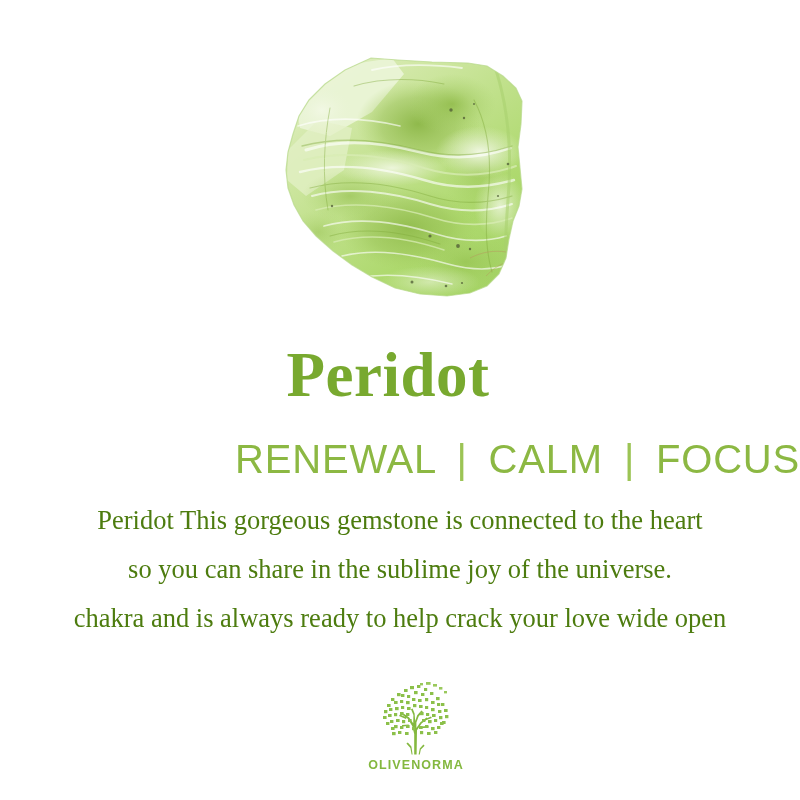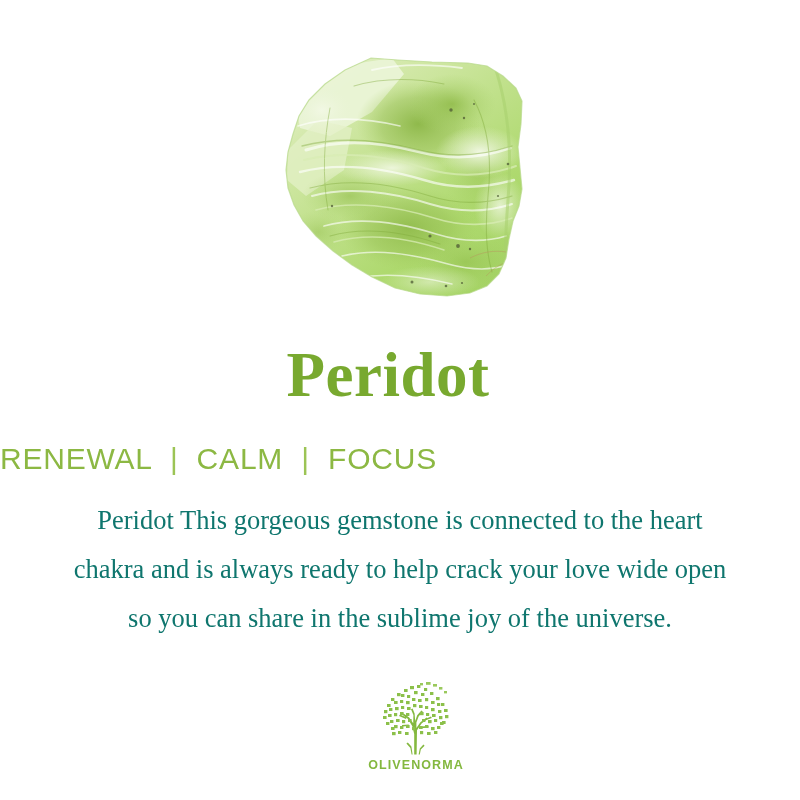--- a/index.html
+++ b/index.html
@@ -49,24 +49,24 @@
     color: #78a92f;
     white-space: nowrap;
   }
 
   
   .keywords {
     position: absolute;
     left: 0;
     top: 440px;
     width: 800px;
-    text-align: left;
+    text-align: right;
     font-family: "Liberation Sans", "DejaVu Sans", sans-serif;
     font-weight: 400;
-    font-size: 30px;
+    font-size: 40px;
     line-height: 38px;
     letter-spacing: 0.8px;
     color: #8cb843;
     white-space: nowrap;
   }
   .keywords .kw { display: inline; }
   .keywords .sep {
     display: inline;
     padding: 0 9px;
     color: #9cc455;
@@ -75,21 +75,21 @@
   
   .description {
     position: absolute;
     left: 24px;
     top: 496px;
     width: 752px;
     text-align: center;
     font-family: "Liberation Serif", "DejaVu Serif", serif;
     font-size: 26.5px;
     line-height: 49px;
-    color: #0f766e;
+    color: #4d7c0f;
   }
   .description .dline {
     display: block;
     white-space: nowrap;
   }
 
   
   .logo {
     position: absolute;
     left: 16px;
@@ -231,22 +231,22 @@
   <div class="keywords">
     <span class="kw">RENEWAL</span>
     <span class="sep">|</span>
     <span class="kw">CALM</span>
     <span class="sep">|</span>
     <span class="kw">FOCUS</span>
   </div>
 
   <div class="description">
     <span class="dline">Peridot This gorgeous gemstone is connected to the heart</span>
+    <span class="dline">so you can share in the sublime joy of the universe.</span>
     <span class="dline">chakra and is always ready to help crack your love wide open</span>
-    <span class="dline">so you can share in the sublime joy of the universe.</span>
   </div>
 
   <div class="logo">
     <svg class="logo-mark" viewBox="0 0 92 74">
       <g fill="#84b83f">
 
         <path d="M44.2,72.5 L44.2,52 L42.2,44 L38,37 L32,32.5 L33.6,31.4 L39.2,35.4 L43.2,41.2
                  L43.4,33 L41,27.2 L42.6,26.6 L44.6,31.6 L45.2,39 L47.2,33.2 L51.4,28.6 L52.8,29.6
                  L48.6,34.4 L46.4,40.4 L46.4,46 L50.4,40.2 L56.6,35.4 L58,36.6 L51.6,41.6 L47,48.2
                  L46.6,72.5 Z"></path>

